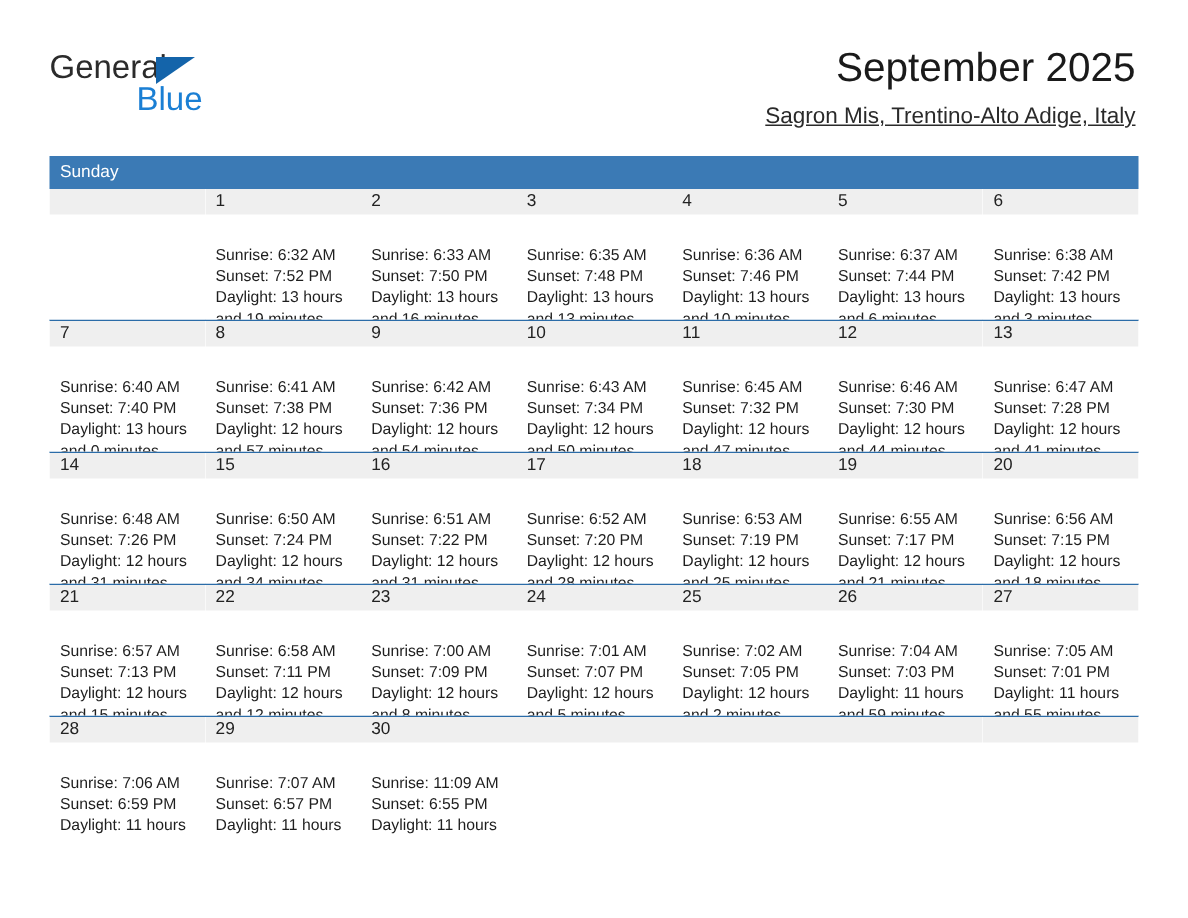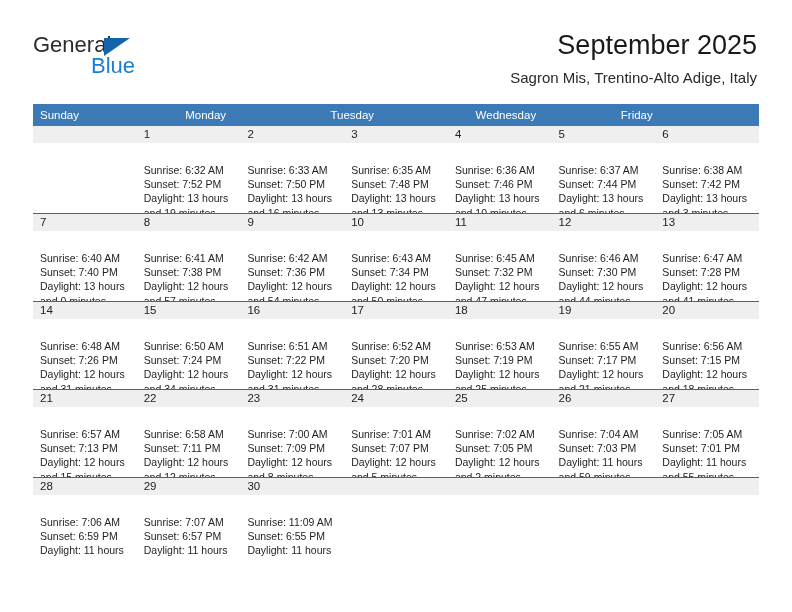--- a/index.html
+++ b/index.html
@@ -80,35 +80,37 @@
     line-height: 34px;
     white-space: nowrap;
   }
   .cal-subtitle {
     margin-top: 6px;
     font-size: 15px;
     color: #2a2a2a;
     font-weight: normal;
     line-height: 19px;
     white-space: nowrap;
+    text-decoration: underline;
   }
 
   
   .calendar {
     position: absolute;
     left: 33px;
     top: 104px;
     width: 726px;
   }
 
   .weekdays {
     display: flex;
     width: 726px;
     height: 22px;
     background: #3b7ab5;
+    flex-direction: column;
   }
   .weekday {
     flex: 1 1 0;
     font-size: 11.5px;
     color: #ffffff;
     line-height: 22px;
     padding-left: 7px;
     box-sizing: border-box;
     white-space: nowrap;
   }

